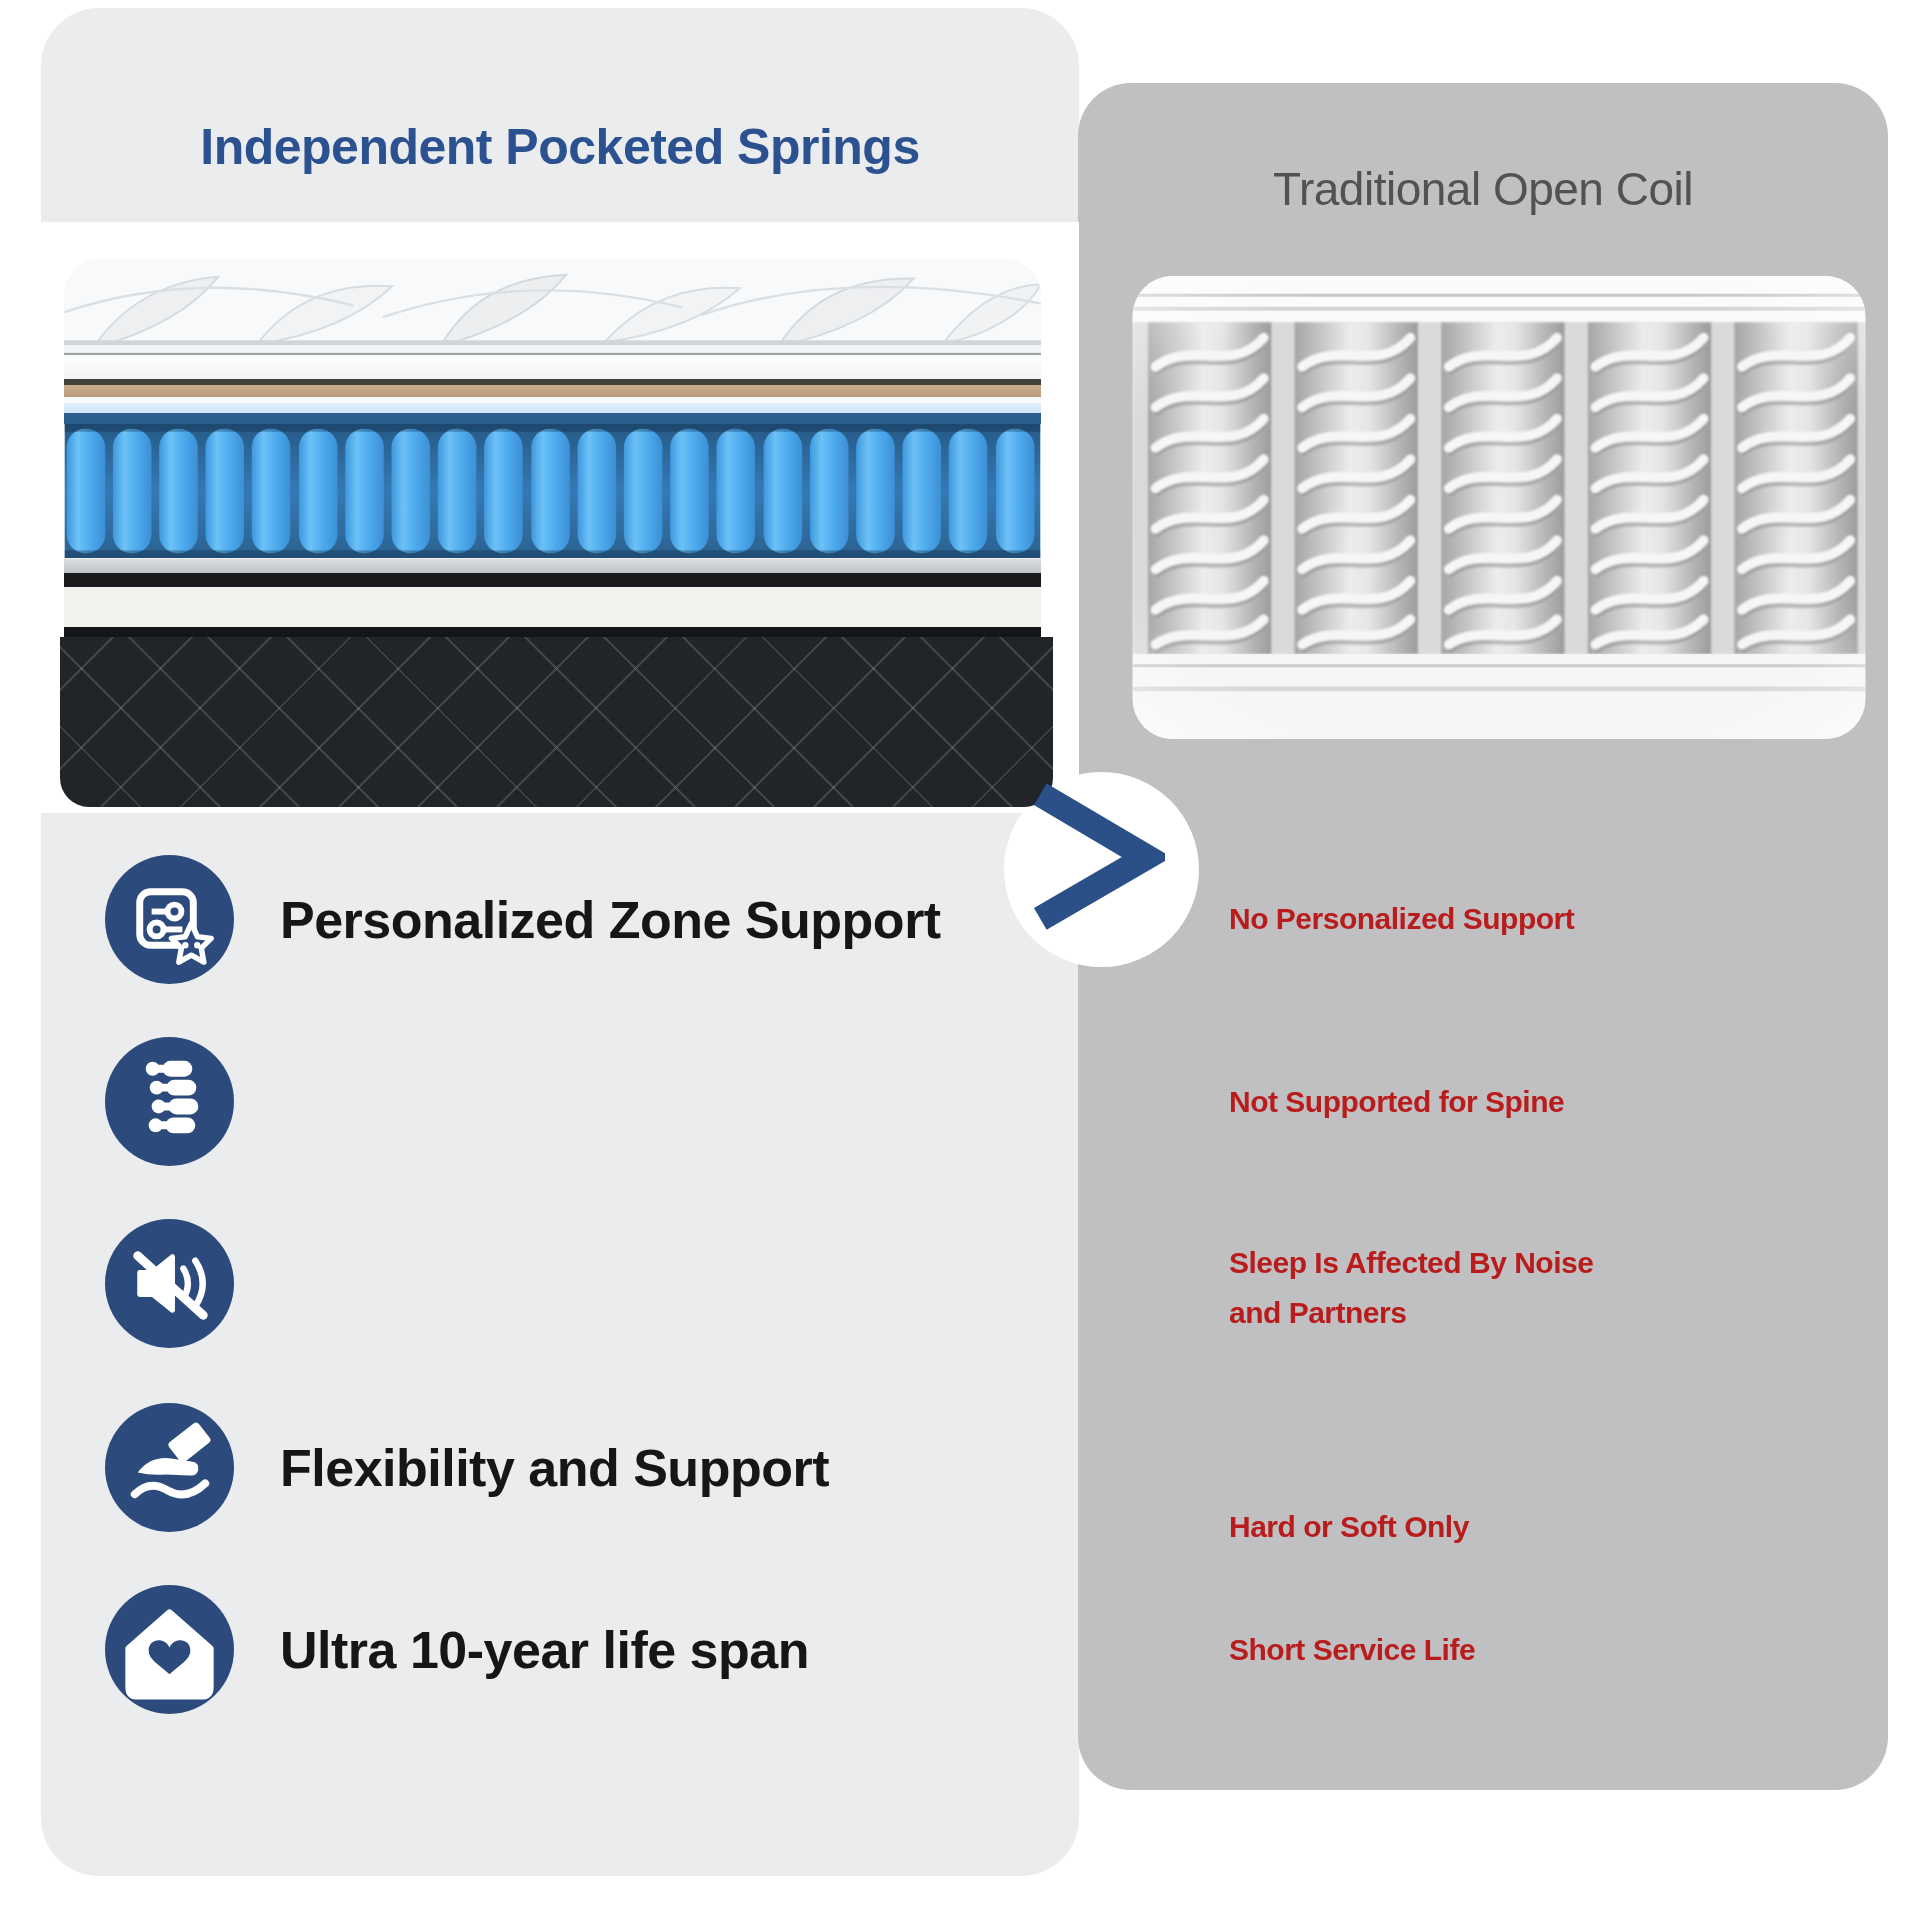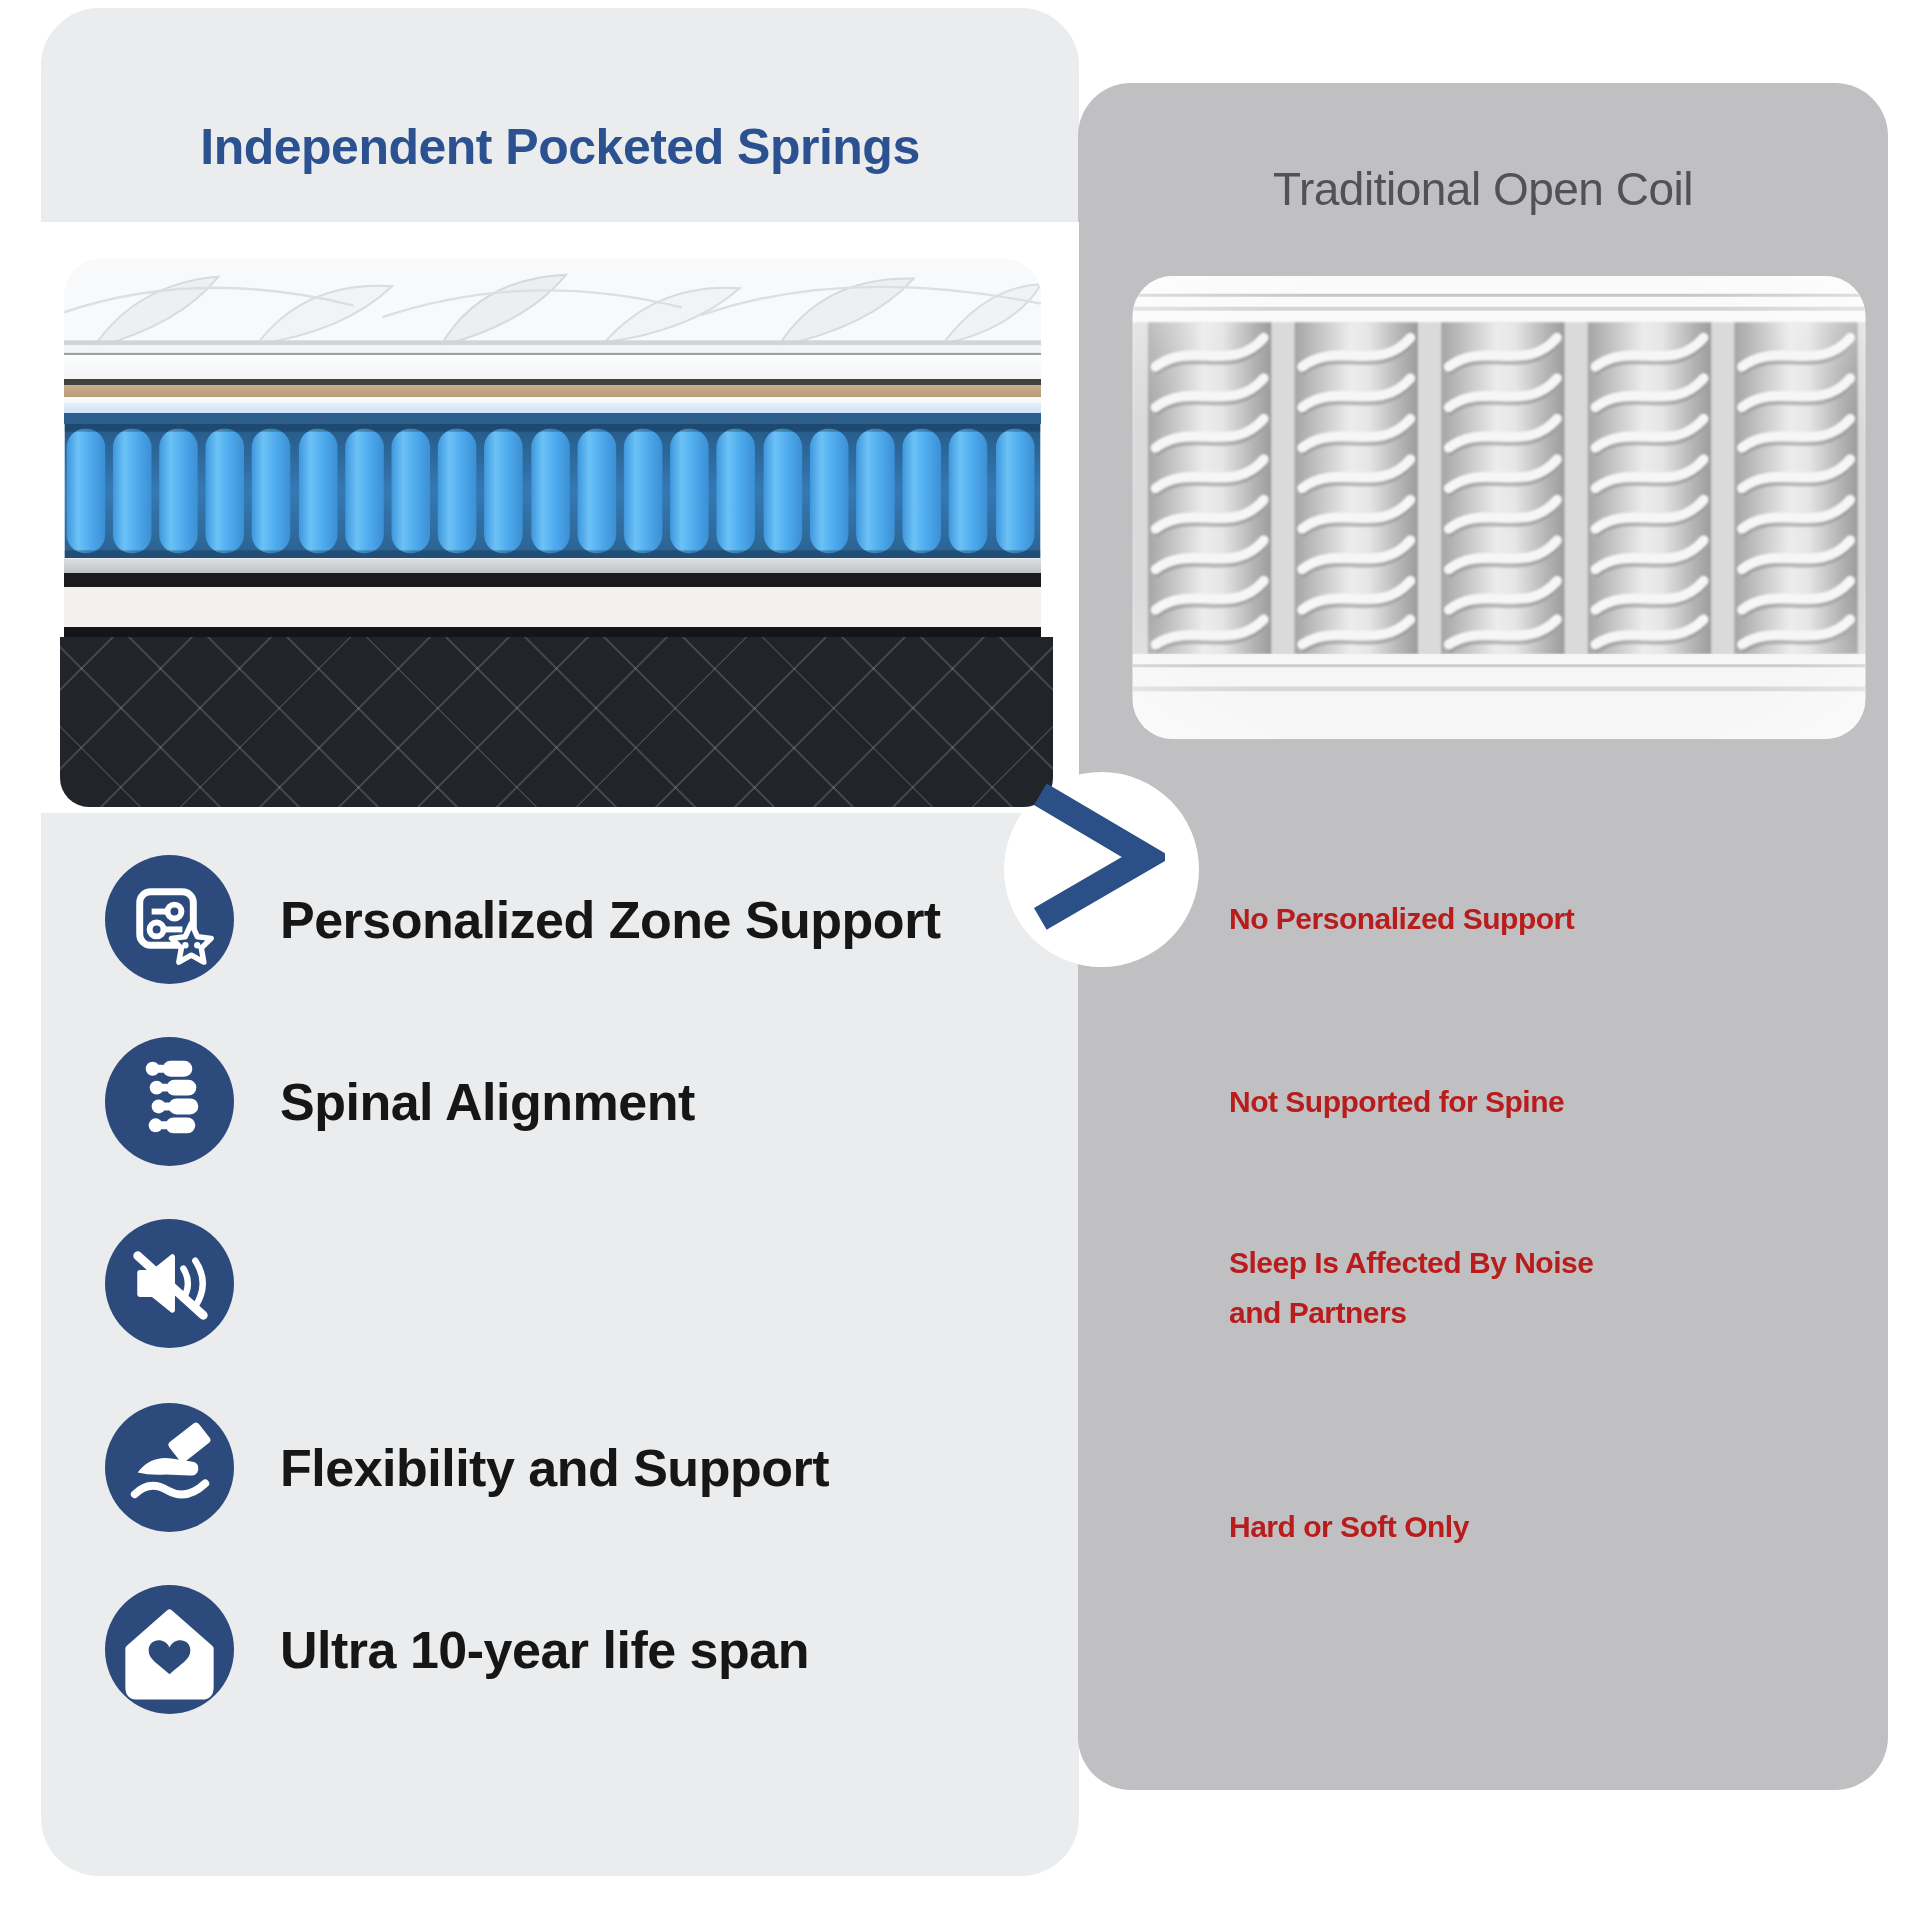--- a/index.html
+++ b/index.html
@@ -261,26 +261,26 @@
     <path d="M30,92 q15,-15 33,-4 q19,11 38,-7" stroke="#fff" stroke-width="8" fill="none" stroke-linecap="round"></path>
   </svg>
 
   <svg class="icon" style="top:1585px" viewBox="0 0 130 130">
     <circle cx="65" cy="65" r="65" fill="#2C4B7C"></circle>
     <path d="M24,64 L65,28 L106,64 V103 q0,9 -9,9 H33 q-9,0 -9,-9 Z" fill="#fff" stroke="#fff" stroke-width="7" stroke-linejoin="round"></path>
     <path d="M65,63 c-5,-11 -21,-9 -21,3 c0,9 9,13 21,24 c12,-11 21,-15 21,-24 c0,-12 -16,-14 -21,-3 z" fill="#2C4B7C"></path>
   </svg>
 
   <div class="feat-label" style="top:892px">Personalized Zone Support</div>
-  <div class="feat-label" style="top:1074px">Spinal Alignment</div>
   <div class="feat-label" style="top:1440px">Flexibility and Support</div>
   <div class="feat-label" style="top:1622px">Ultra 10-year life span</div>
 
   <div class="con-label" style="top:894px">No Personalized Support</div>
   <div class="con-label" style="top:1077px">Not Supported for Spine</div>
   <div class="con-label" style="top:1238px">
     <div>Sleep Is Affected By Noise</div>
     <div>and Partners</div>
   </div>
   <div class="con-label" style="top:1502px">Hard or Soft Only</div>
+  <div class="con-label" style="top:1625px">Short Service Life</div>
 
 </div>
 
 
 </body></html>

